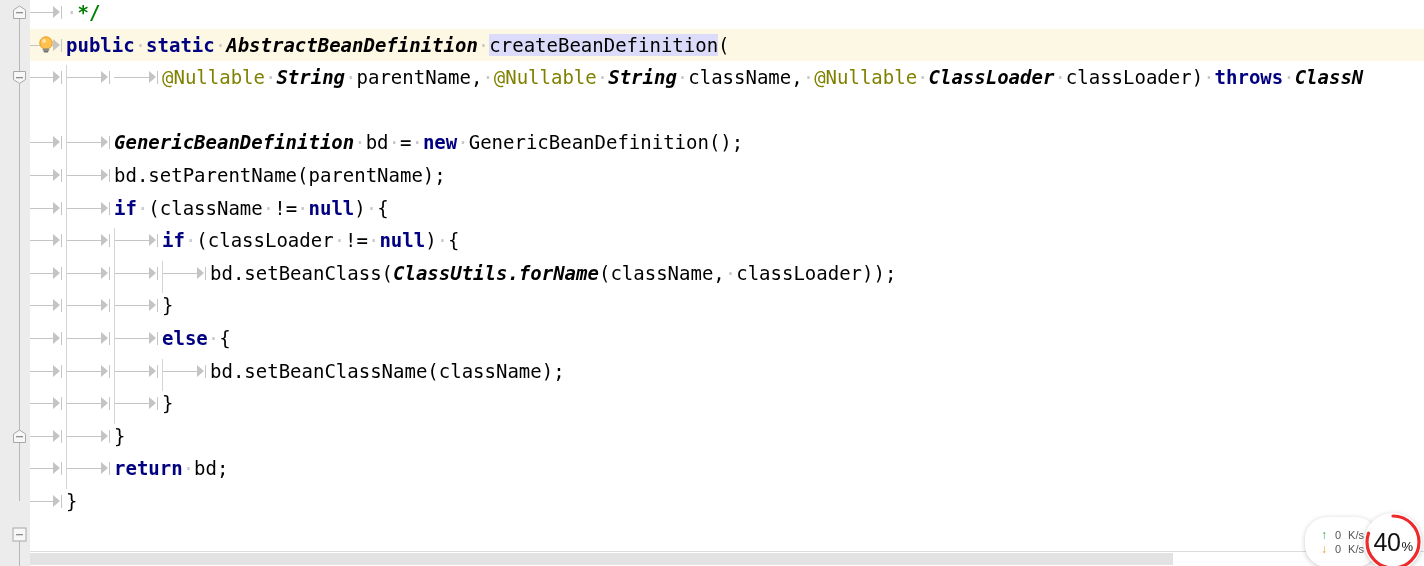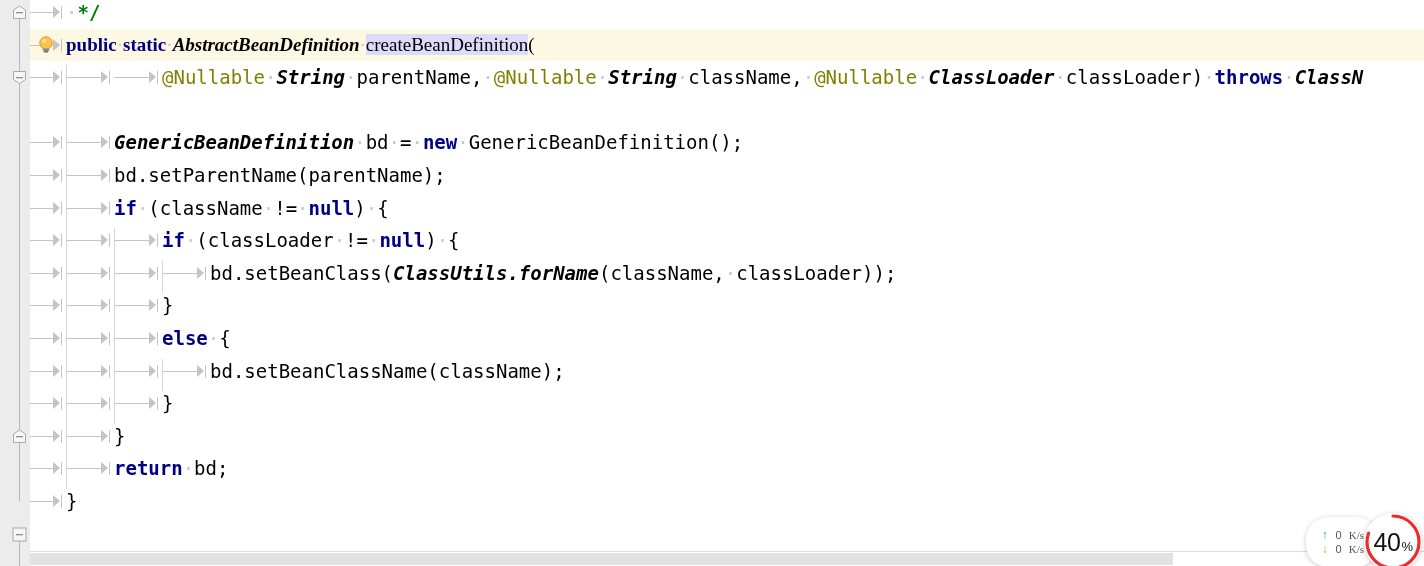--- a/index.html
+++ b/index.html
@@ -84,21 +84,20 @@
     position: absolute;
     left: 66px;
     top: 0;
     white-space: pre;
     font-size: 19px;
     letter-spacing: 0px;
   }
 
   .caret-line {
     background: #fdf8e3;
-    font-family: Liberation Serif, serif;
   }
 
   
   .kw       { color: #000080; font-weight: bold; }
   .type     { color: #000000; font-weight: bold; font-style: italic; }
   .anno     { color: #808000; }
   .cmt      { color: #008000; font-weight: bold; }
   .plain    { color: #000000; }
   .ident-hl { background: #dcdcfa; }
   .ws-dot   { color: #c8c8c8; }
@@ -190,21 +189,21 @@
     align-items: center;
     font-size: 11px;
     color: #555555;
     line-height: 13px;
     white-space: nowrap;
   }
   .perf-arrow { font-size: 12px; margin-right: 3px; line-height: 12px; }
   .perf-up   { color: #2fae4a; }
   .perf-down { color: #f0952b; }
   .perf-val  { min-width: 11px; text-align: right; }
-  .perf-unit { margin-left: 7px; font-family: Liberation Serif, serif; }
+  .perf-unit { margin-left: 7px; }
 
   .cpu-ring {
     position: relative;
     margin-left: -14px;
     width: 58px; height: 58px;
     border-radius: 50%;
     background: #ffffff;
     box-shadow: 0 1px 5px rgba(0,0,0,0.22);
     display: flex;
     align-items: center;

